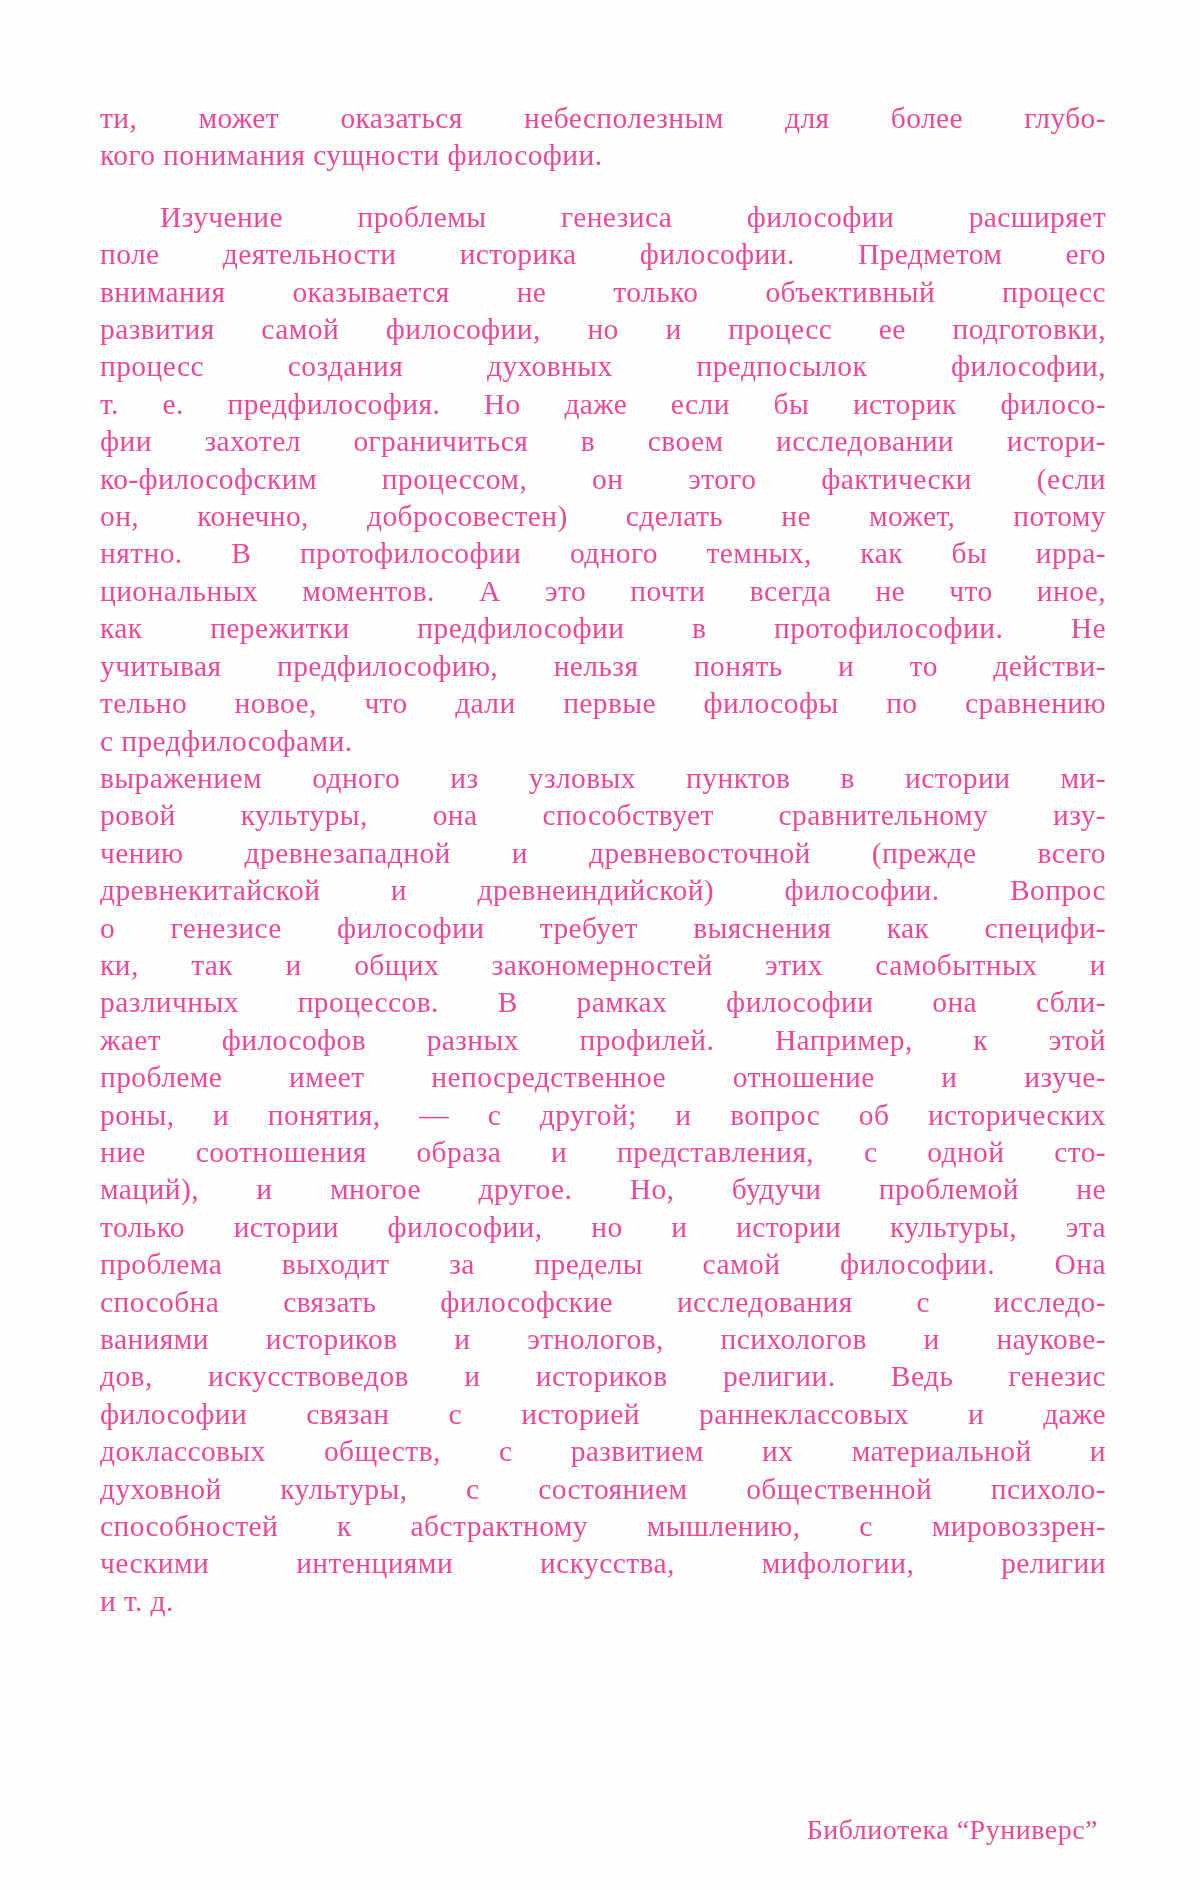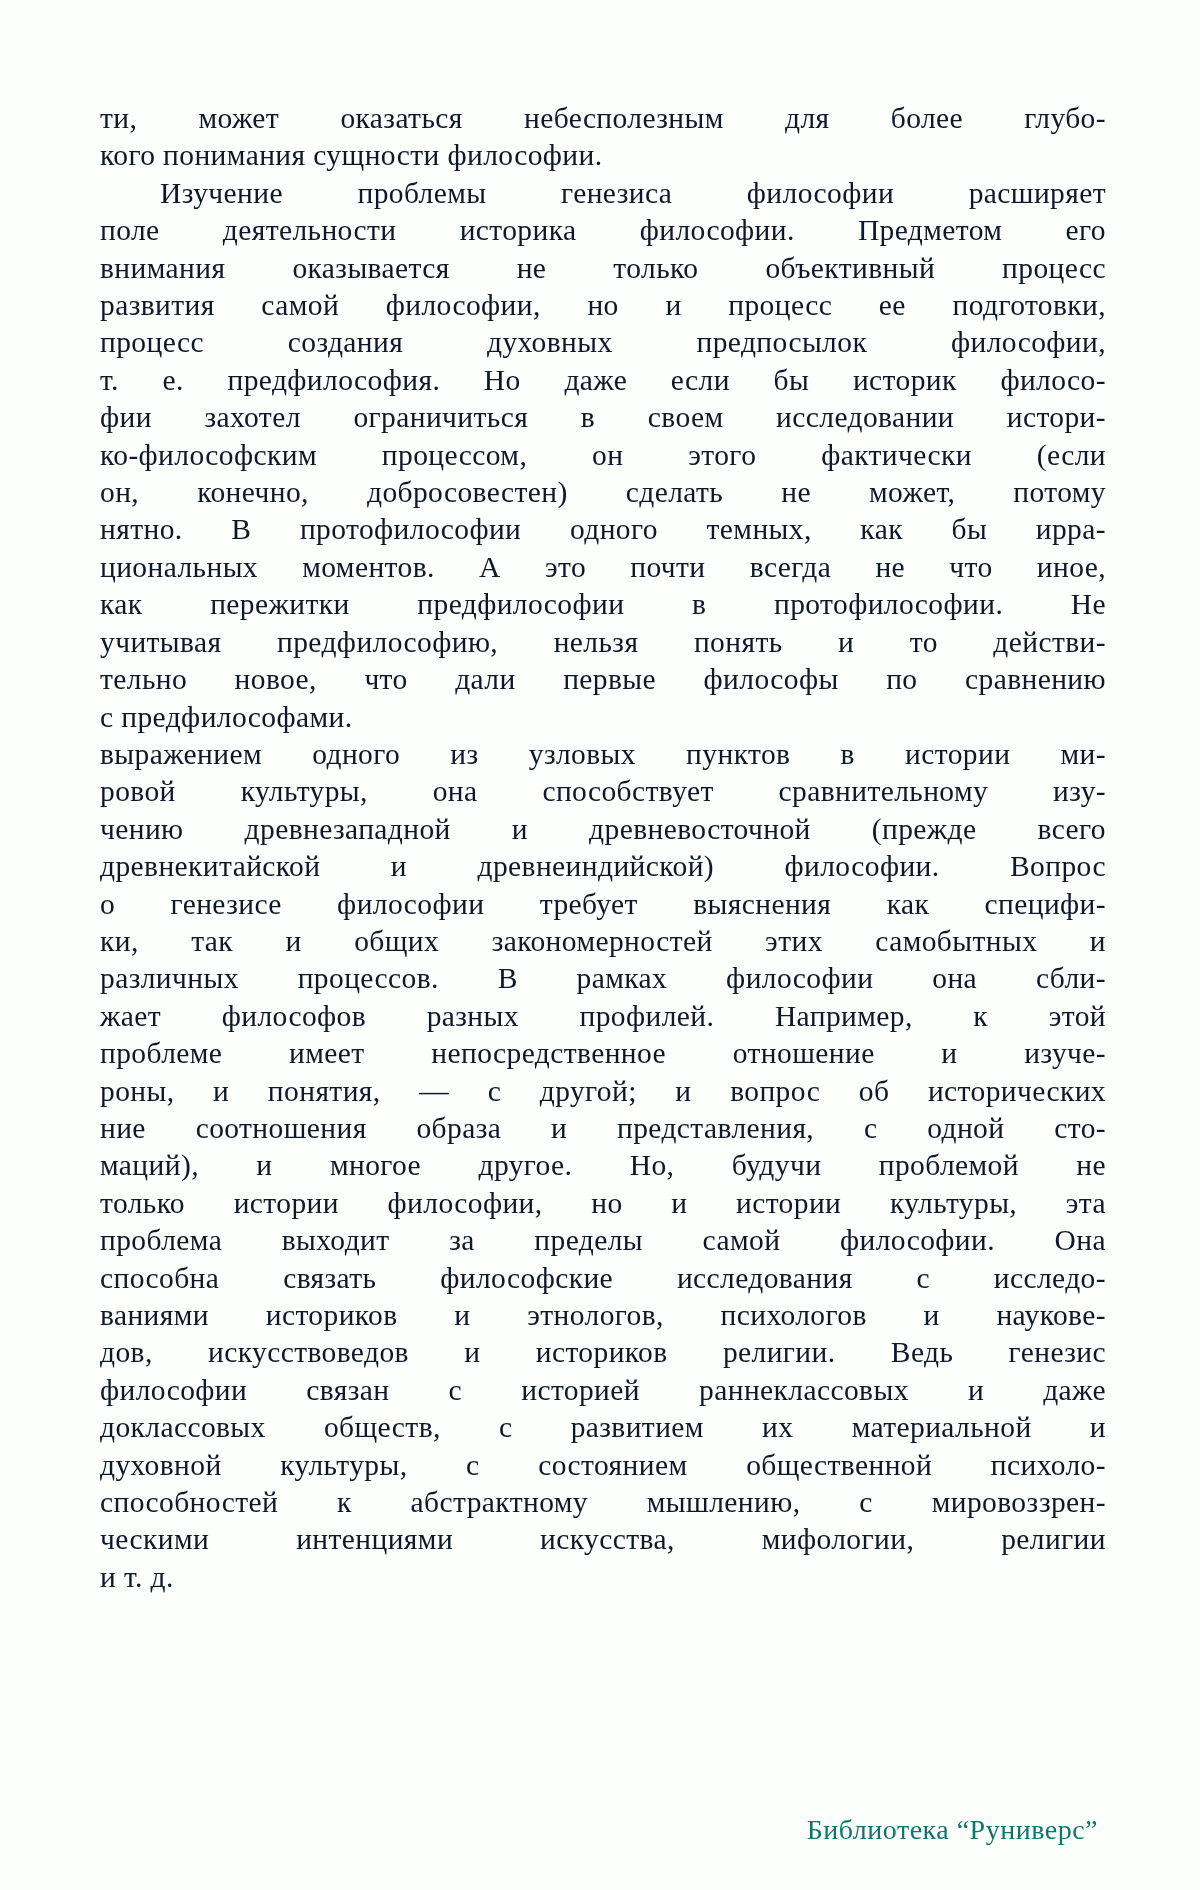--- a/index.html
+++ b/index.html
@@ -16,44 +16,45 @@
   }
   .page {
     position: absolute;
     inset: 0;
   }
   .text-block {
     position: absolute;
     left: 100px;
     top: 100px;
     width: 1006px;
-    color: #0f172a;
+    color: #ec4899;
   }
   .line {
     font-size: 29.5px;
     line-height: 37.4px;
     letter-spacing: 0.4px;
     text-align: justify;
     text-align-last: justify;
     overflow: hidden;
     white-space: nowrap;
   }
   .line.para-end {
     text-align-last: left;
   }
   .line.indent {
     text-indent: 60px;
+    margin-top: 24px;
   }
   .watermark {
     position: absolute;
     right: 102px;
     top: 1814px;
     font-size: 28px;
     letter-spacing: 0.5px;
-    color: #0f766e;
+    color: #ec4899;
   }
 </style>
 </head>
 <body>
 
 <div class="page">
   <div class="text-block">
       <div class="line">ти, может оказаться небесполезным для более глубо-</div>
       <div class="line para-end">кого понимания сущности философии.</div>
       <div class="line indent">Изучение проблемы генезиса философии расширяет</div>

